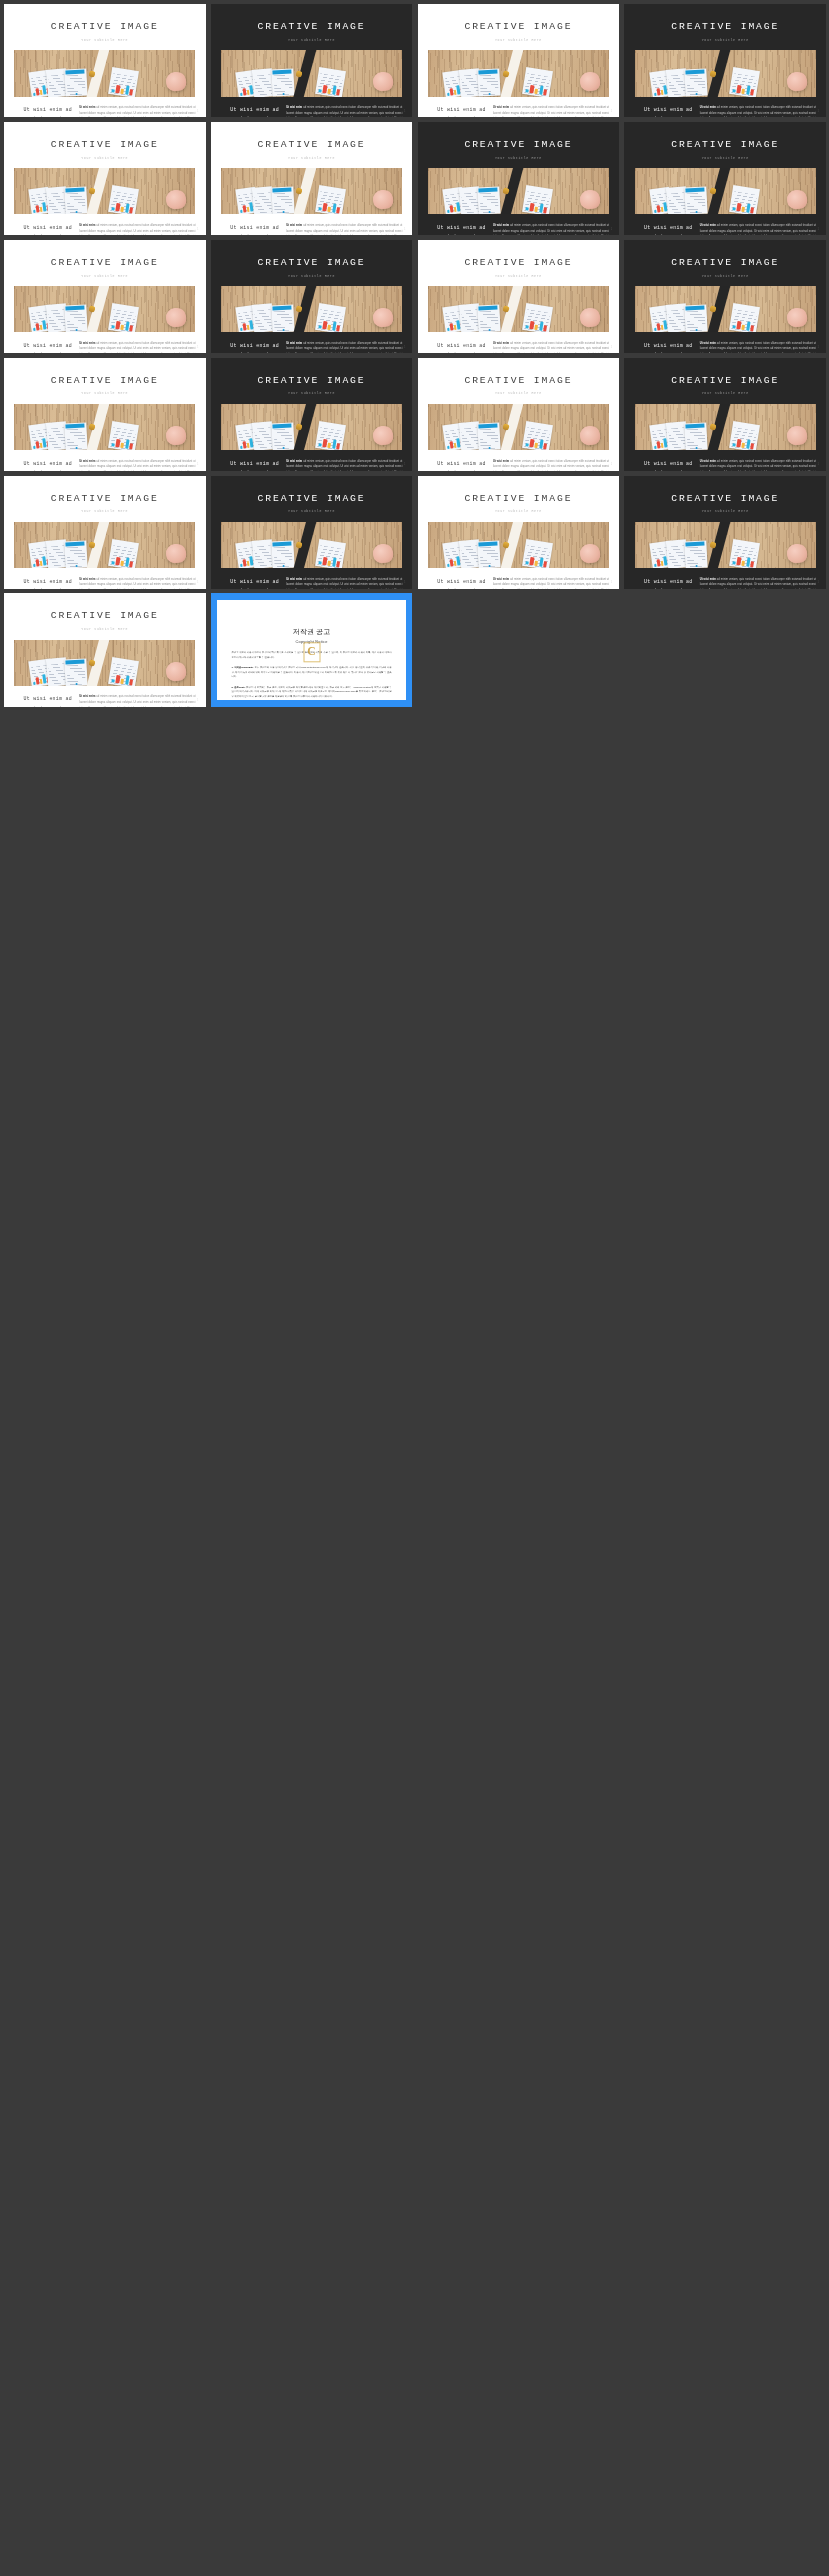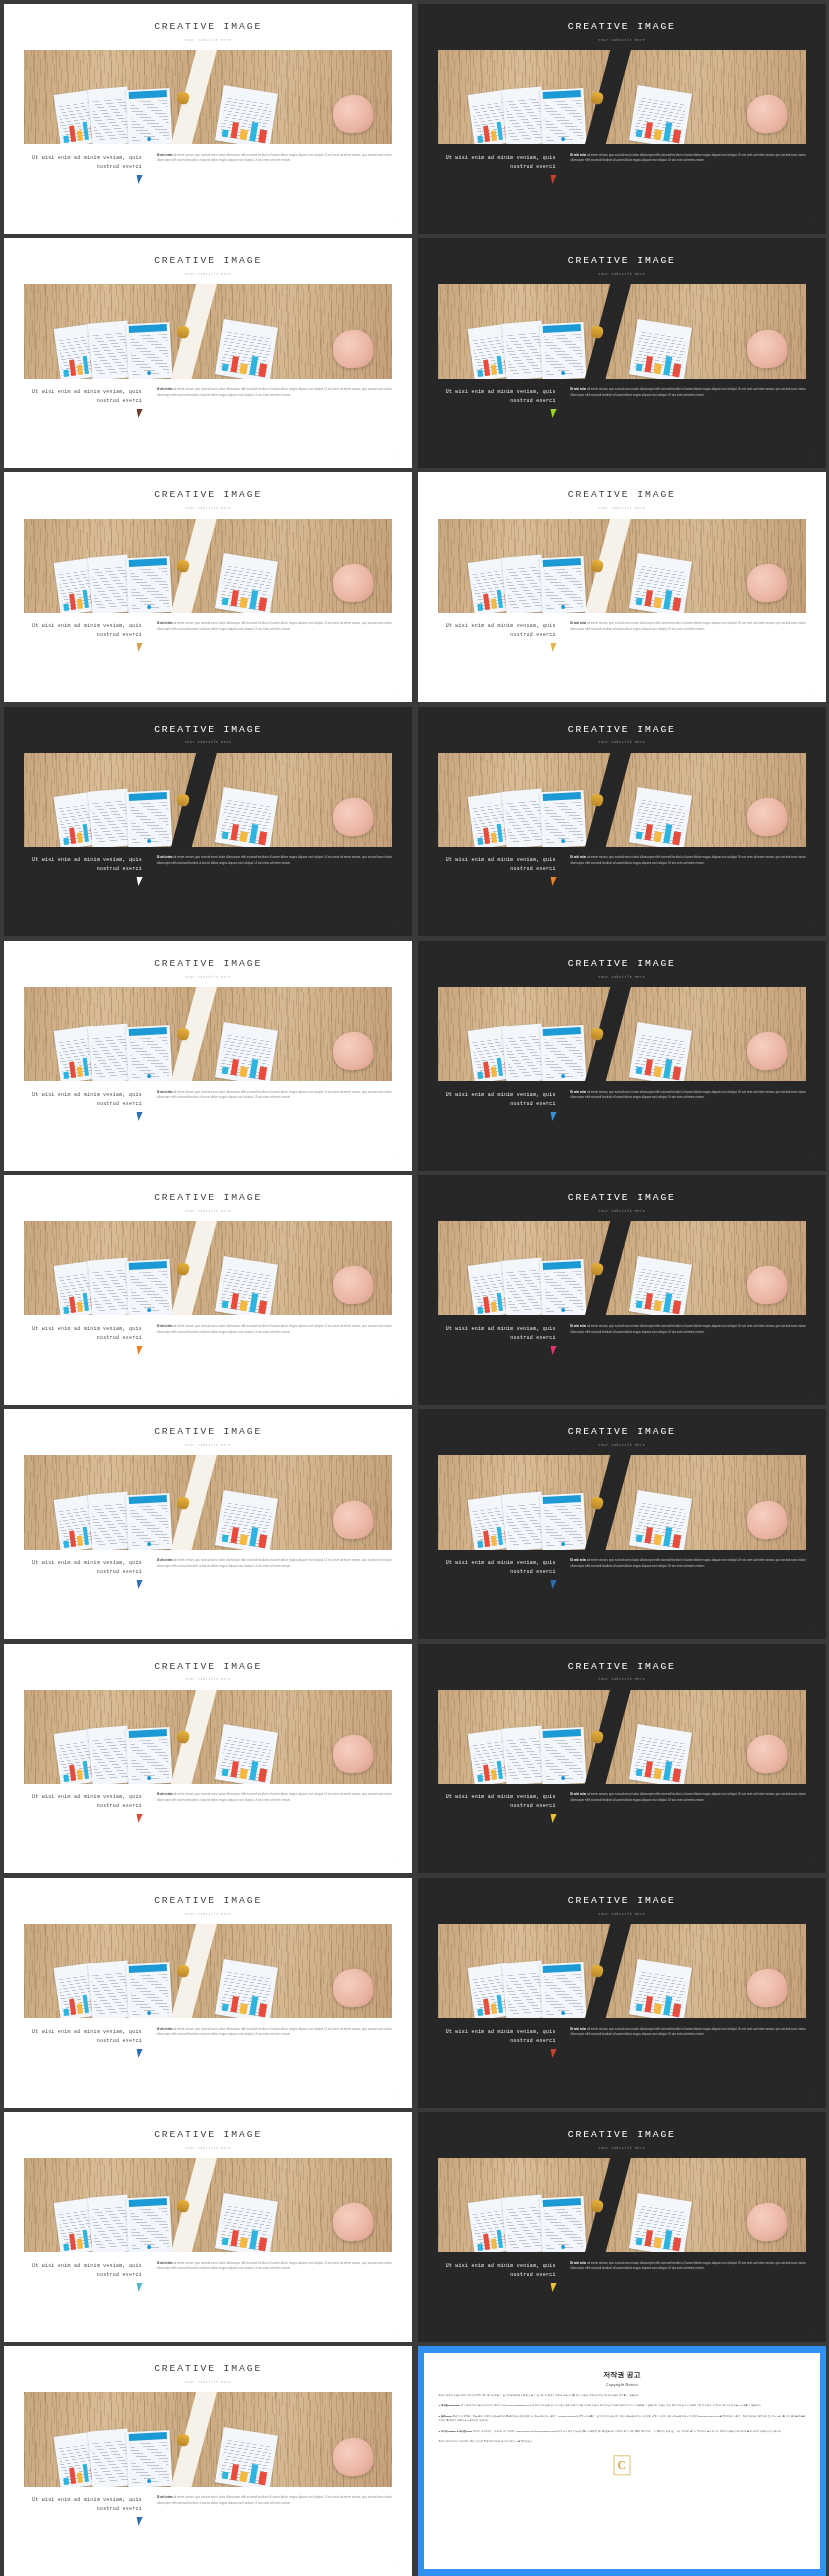--- a/index.html
+++ b/index.html
@@ -8,21 +8,21 @@
     background:#3a3a3a;
     font-family:"Liberation Mono", "DejaVu Sans Mono", monospace;
   }
   .page {
     width:830px;
     background:#3a3a3a;
     padding:3.9px 3.9px 0 3.9px;
   }
   .grid {
     display:grid;
-    grid-template-columns:1fr 1fr;
+    grid-template-columns:1fr 1fr 1fr 1fr;
     gap:4.5px 5.2px;
   }
   
   .slide {
     position:relative;
     width:100%;
     aspect-ratio: 633 / 356;
     overflow:hidden;
   }
   .slide.light { background:#ffffff; }
@@ -195,24 +195,24 @@
   .copyslide .inner {
     background:#ffffff;
     width:100%; height:100%;
     padding:10.4px 14.3px;
     overflow:hidden;
     position:relative;
   }
   .cp-title {
     text-align:center;
     font-size:7.1px;
-    font-weight:bold;
+    font-weight:normal;
     color:#222;
     font-family:"Liberation Sans", sans-serif;
-    margin-top:7px;
+    margin-top:17px;
   }
   .cp-sub {
     text-align:center;
     font-size:3.9px;
     color:#444;
     font-family:"Liberation Sans", sans-serif;
     margin-top:1.9px;
     letter-spacing:0.2px;
   }
   .cp-p {

